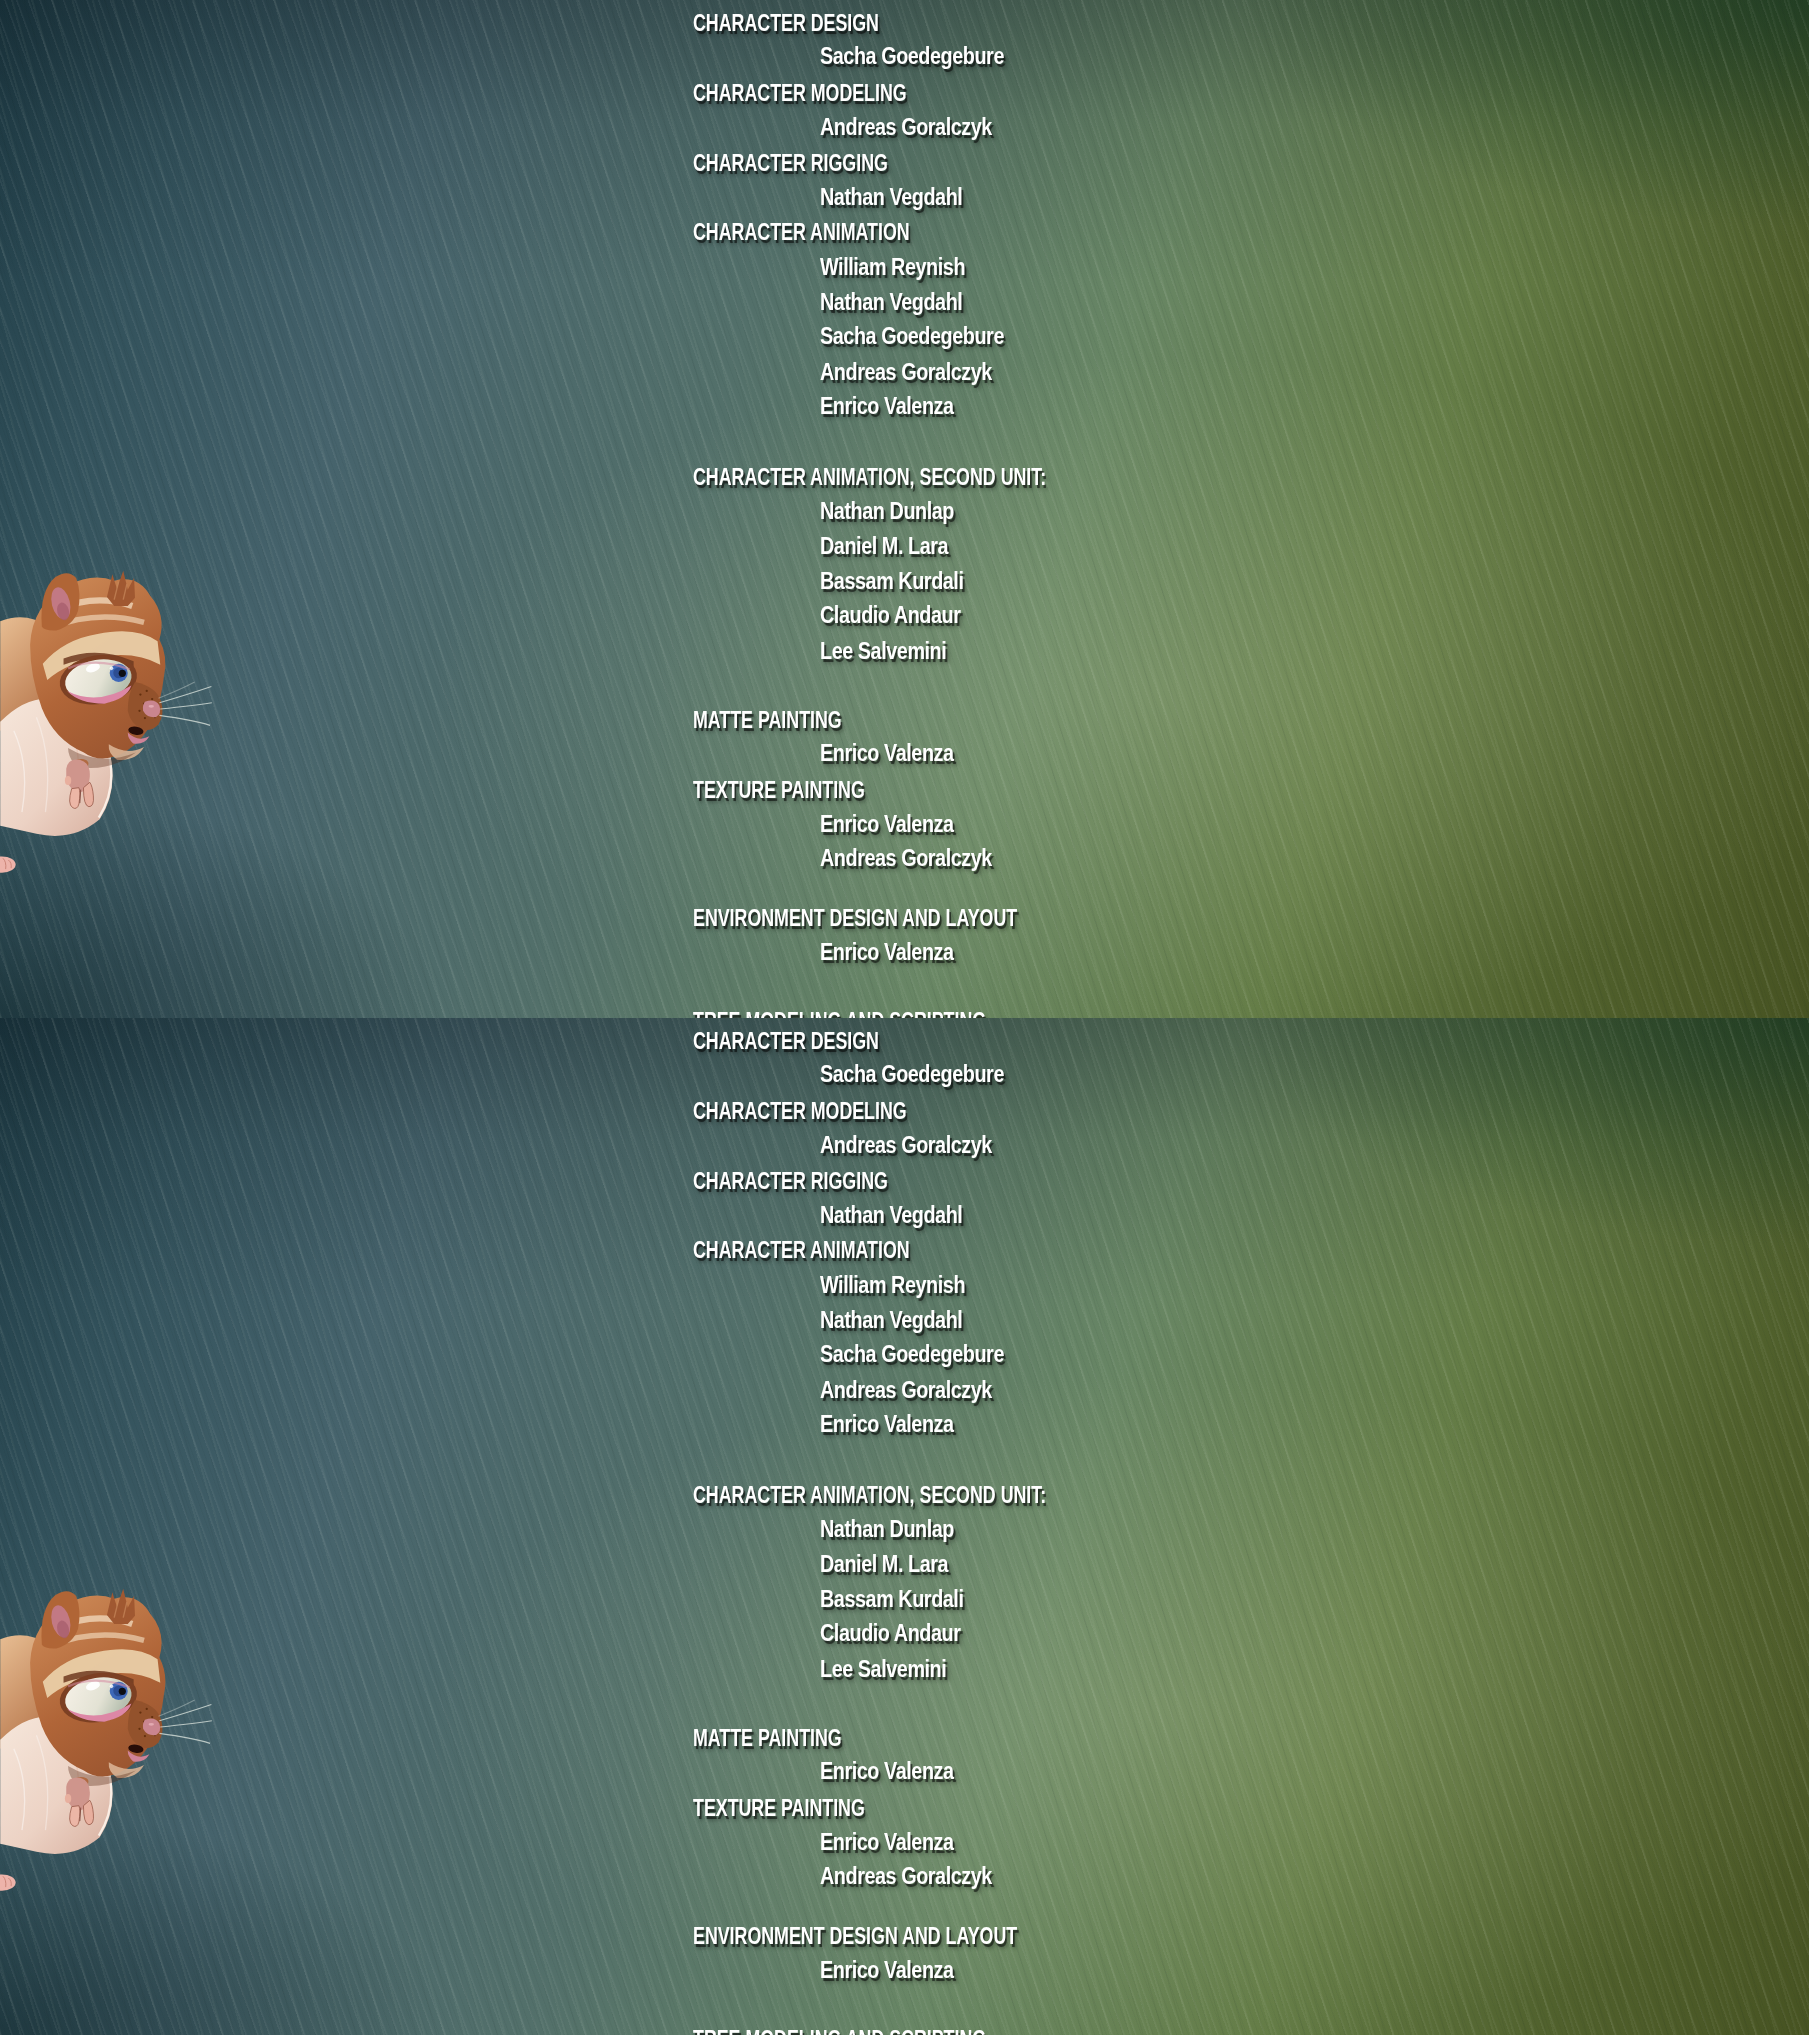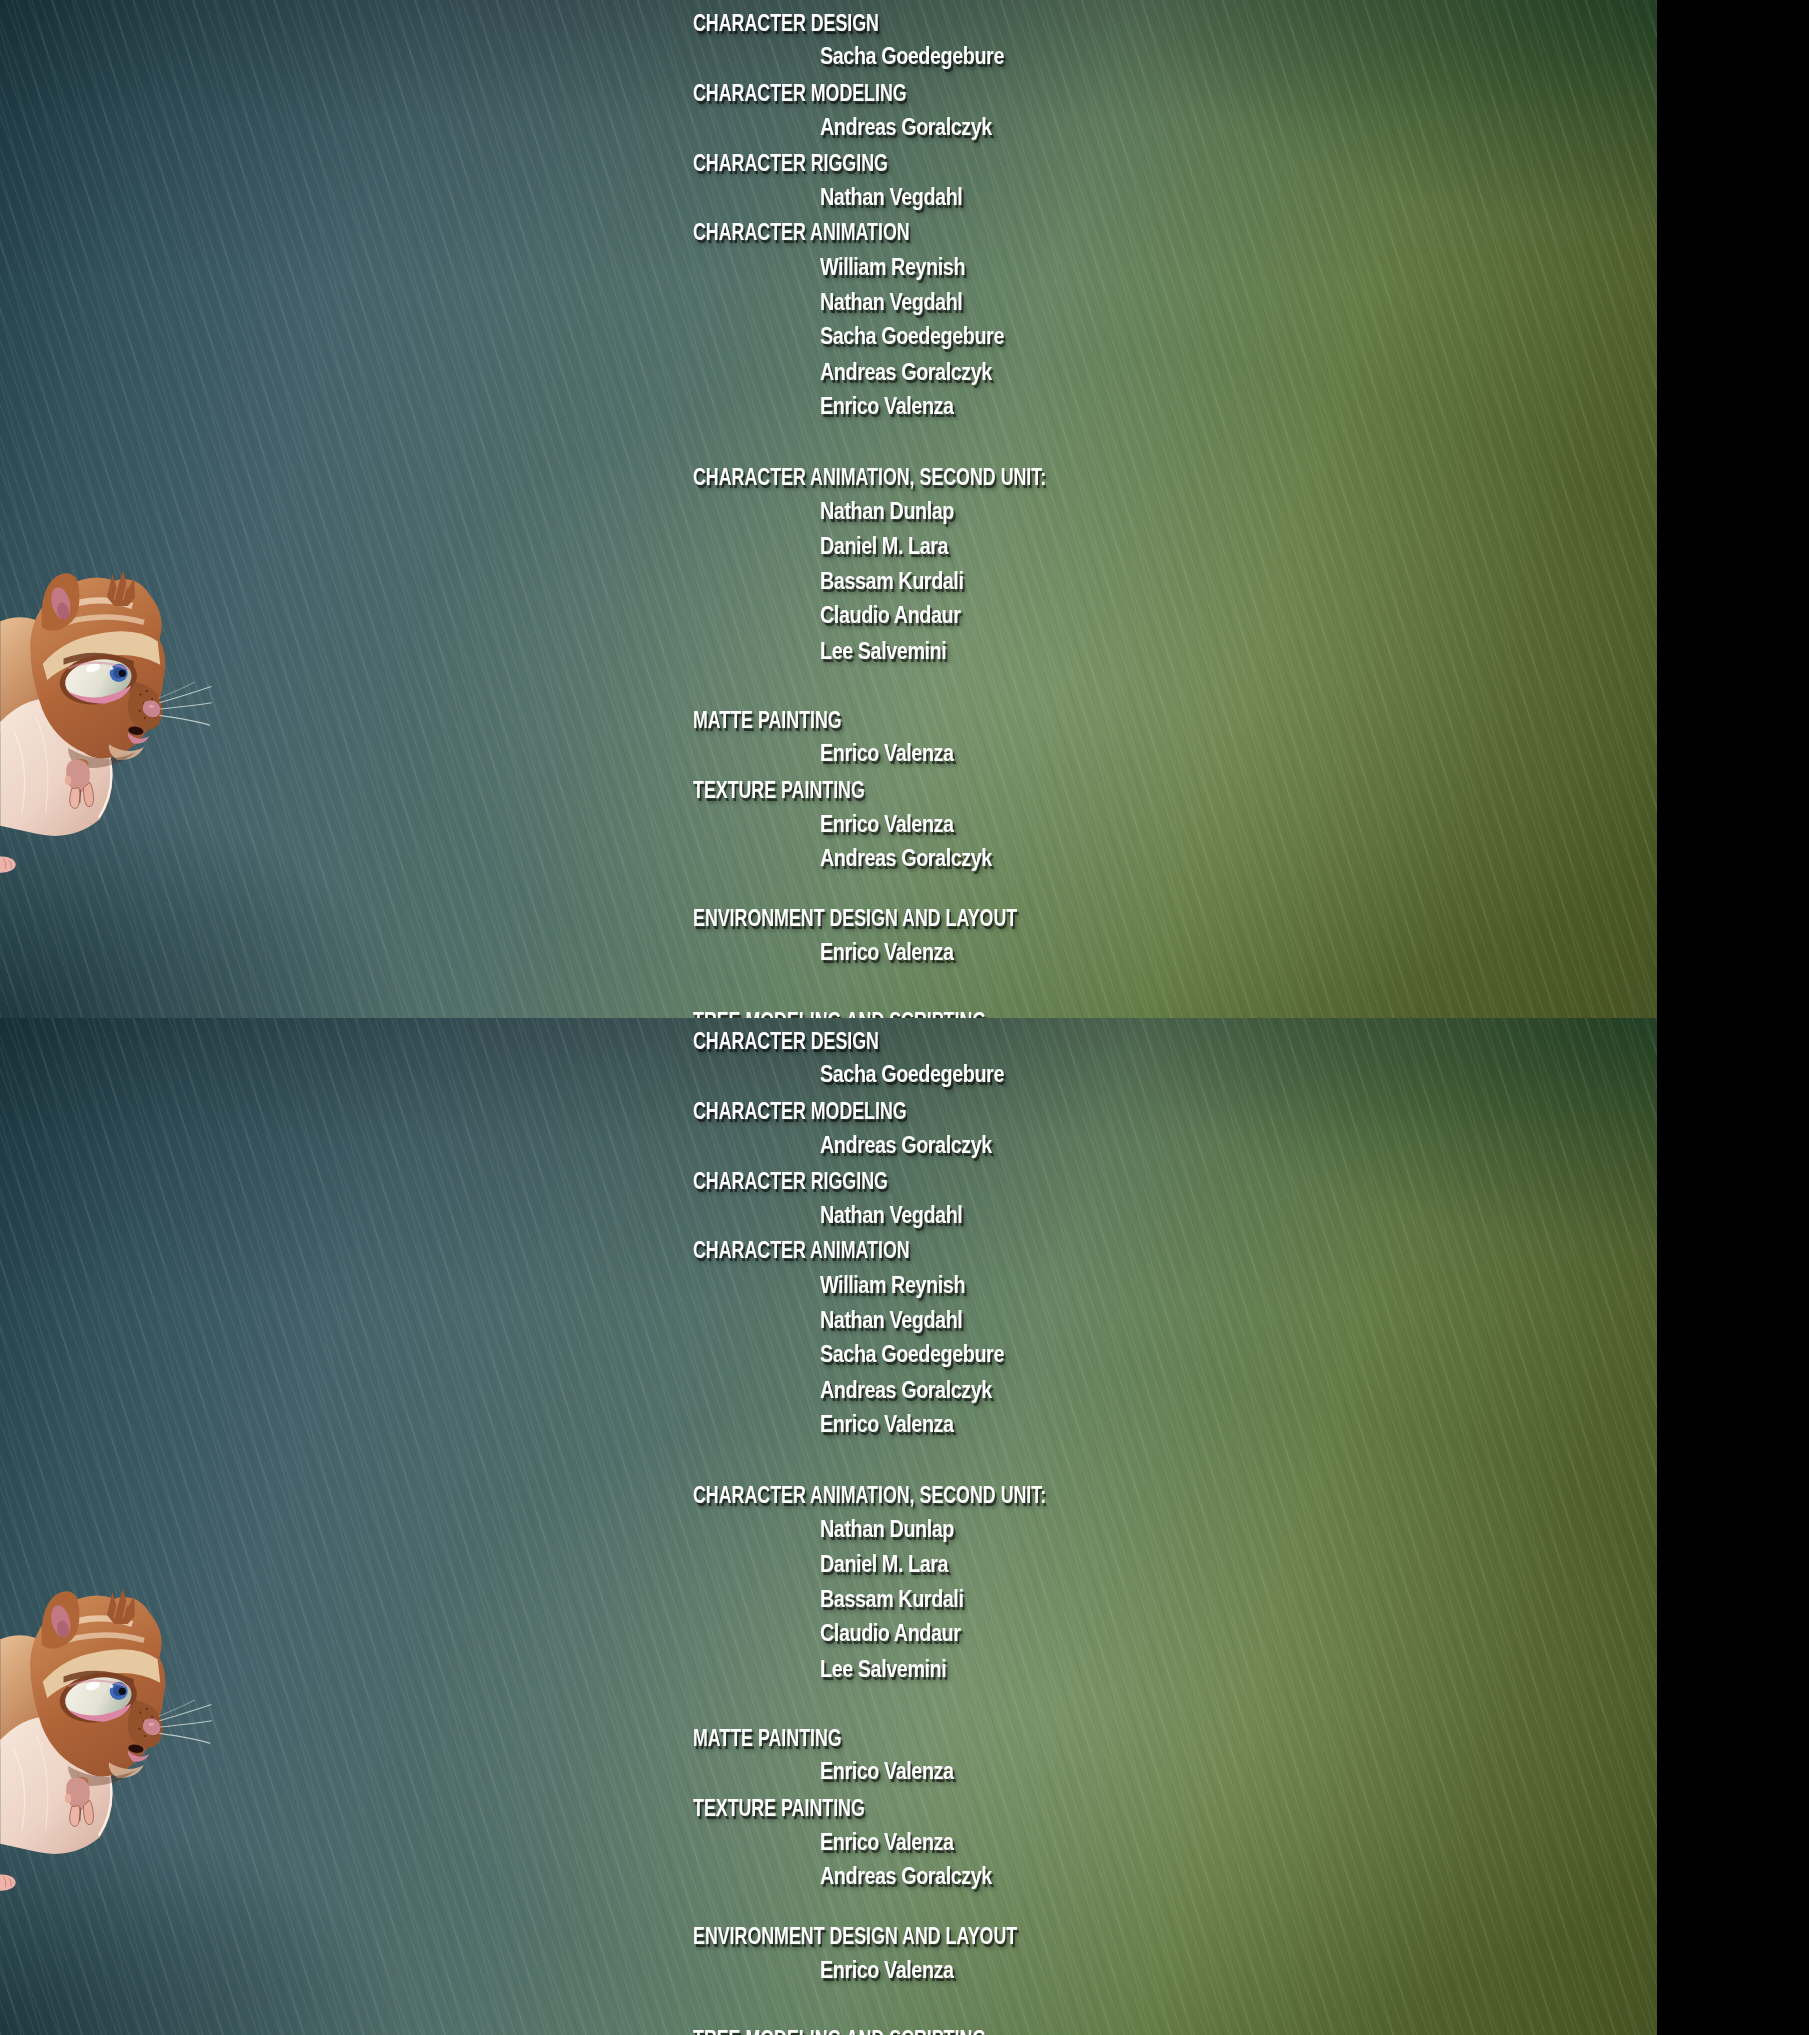--- a/index.html
+++ b/index.html
@@ -2,21 +2,21 @@
 <html style="font-size:7.2px"><head>
 <meta charset="utf-8">
 <style>
   html,body{margin:0;padding:0;}
   body{
     width:1809px;height:2035px;
     position:relative;overflow:hidden;background:#000;
     font-family:"Liberation Sans", sans-serif;
   }
   .frame{
-    position:absolute;left:0;width:1657px;height:1018px;overflow:hidden;
+    position:absolute;left:0;width:1809px;height:1018px;overflow:hidden;
   }
   #frame-1{top:0;}
   #frame-2{top:1018px;}
   .bg{
     position:absolute;inset:0;
     background:
       repeating-linear-gradient(70deg,
         rgba(255,255,255,0.055) 0px, rgba(255,255,255,0.055) 0.9px,
         rgba(255,255,255,0) 2.3px, rgba(255,255,255,0) 5.4px,
         rgba(8,30,30,0.05) 5.9px, rgba(8,30,30,0) 7.2px, rgba(0,0,0,0) 11px),

